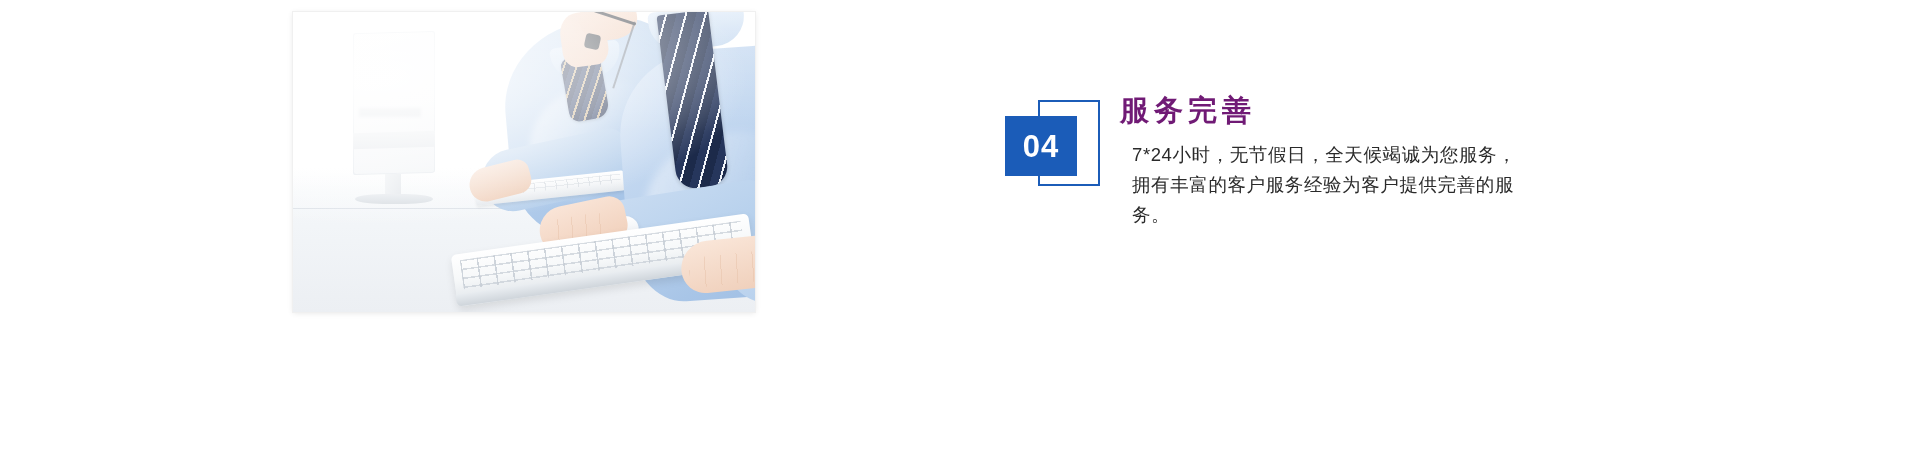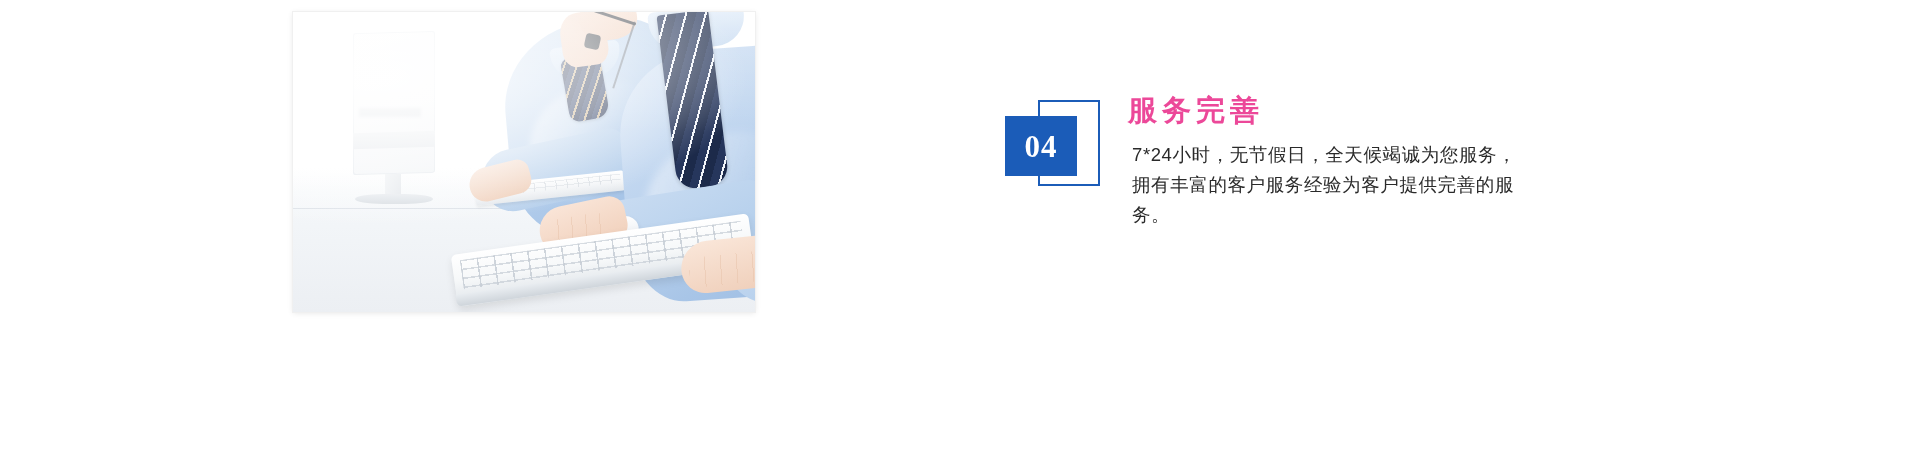--- a/index.html
+++ b/index.html
@@ -386,36 +386,36 @@
     display: flex;
     align-items: center;
     justify-content: center;
   }
   .badge-num {
     color: #ffffff;
     font-size: 31px;
     font-weight: bold;
     letter-spacing: 1px;
     line-height: 1;
-    font-family: Liberation Serif, serif;
+    font-family: Liberation Sans, sans-serif;
   }
 
   .text-col {
     position: absolute;
     left: 115px;
     top: 0px;
     width: 500px;
   }
   .title {
-    color: #ec4899;
+    color: #701a75;
     font-size: 29px;
     font-weight: bold;
     letter-spacing: 5px;
     line-height: 1.25;
-    margin: 0 0 9px 8px;
+    margin: 0 0 9px 0;
     white-space: nowrap;
     font-family: "Liberation Sans", "DejaVu Sans", sans-serif;
   }
   .desc {
     color: #2a2a2a;
     font-size: 18.5px;
     line-height: 30px;
     letter-spacing: 0.6px;
     margin: 12px;
     width: 396px;

